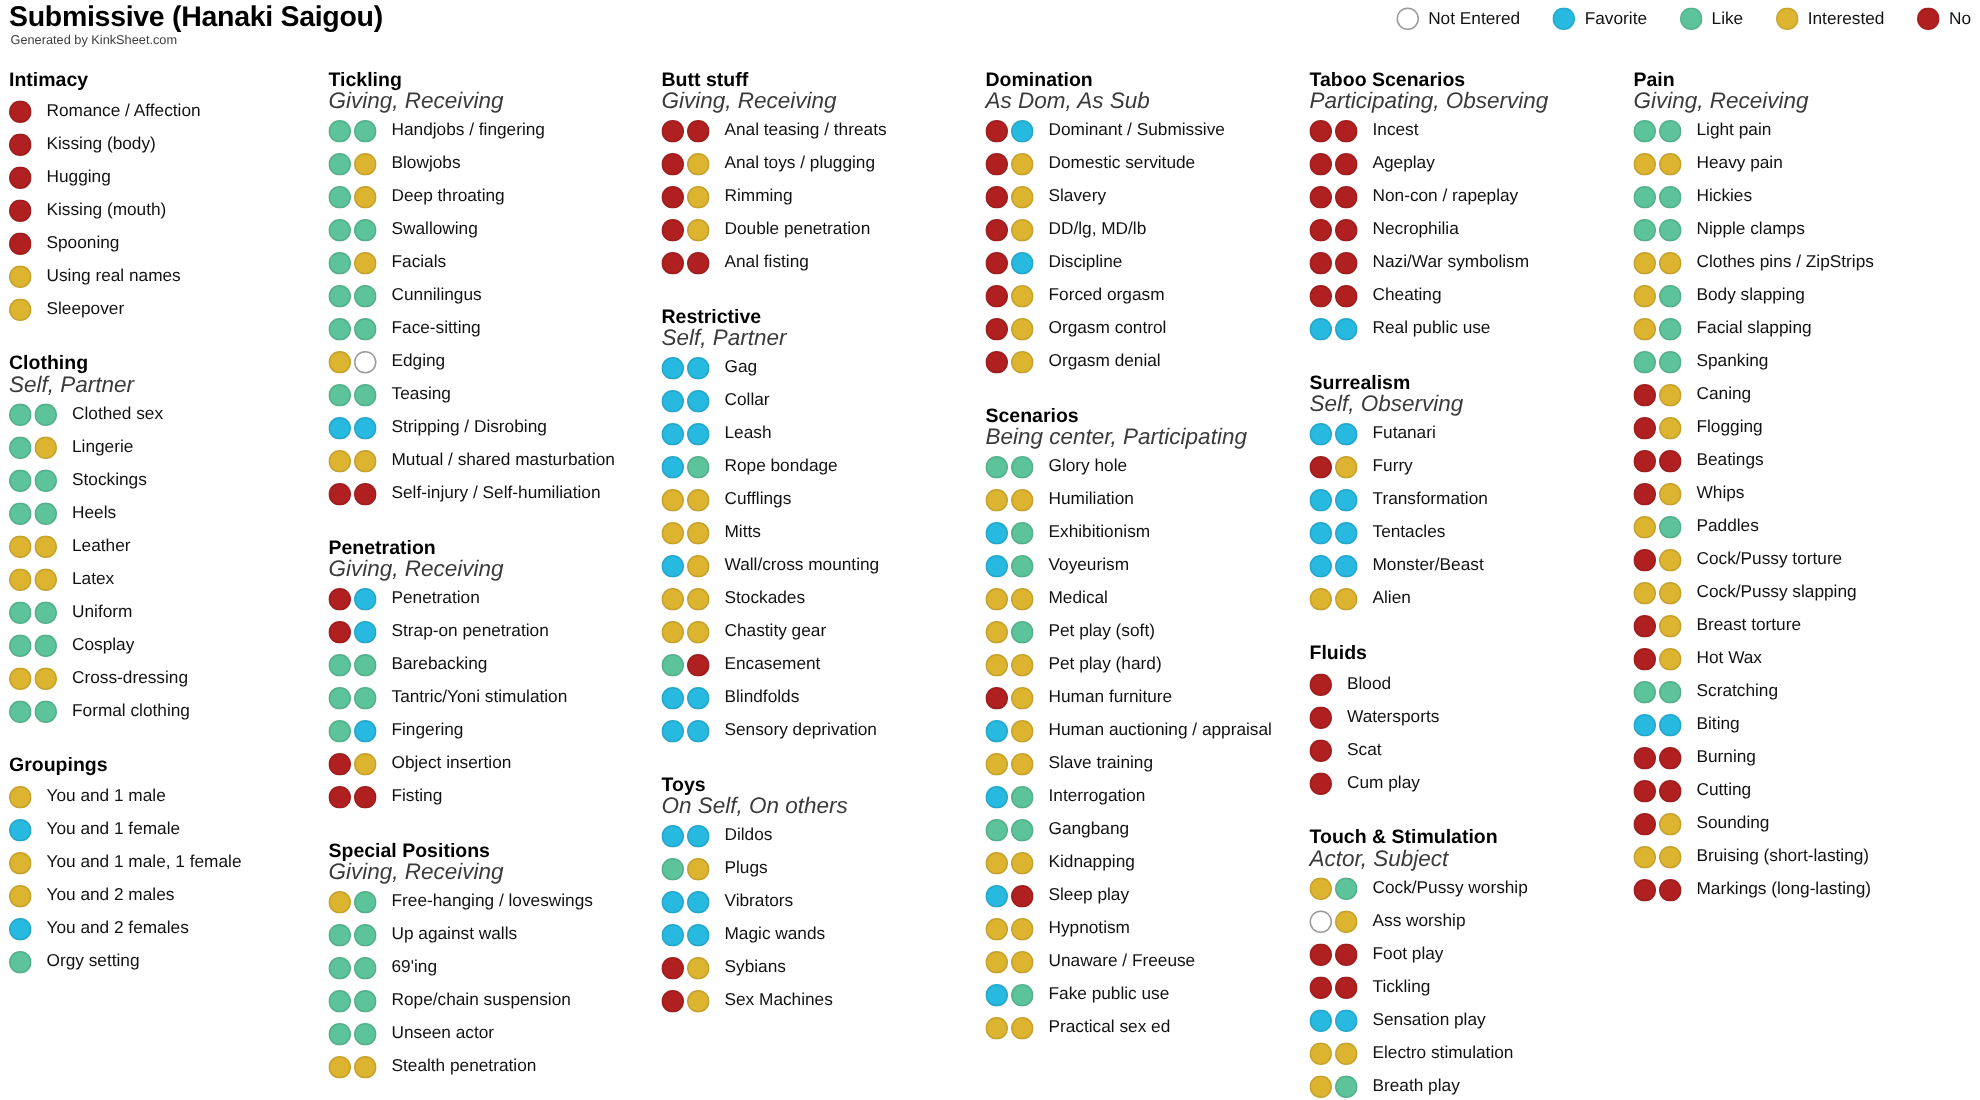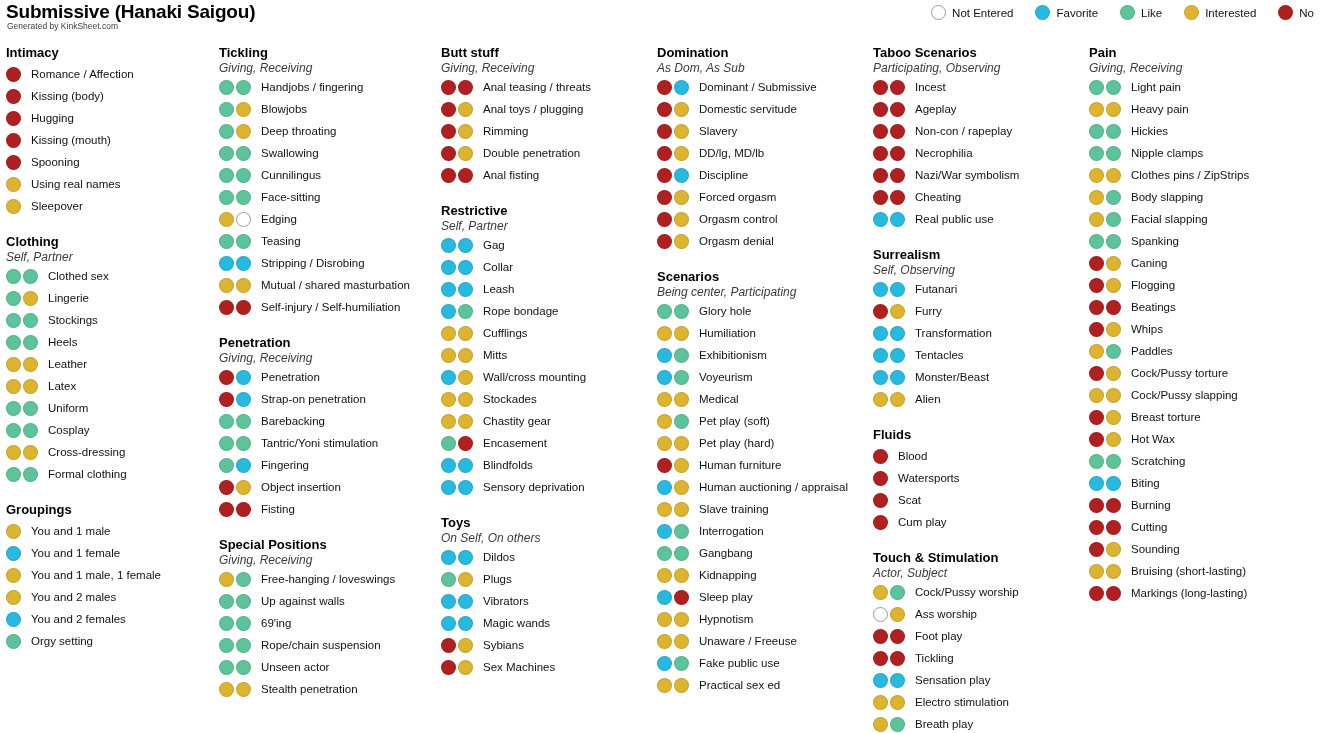--- a/index.html
+++ b/index.html
@@ -93,21 +93,21 @@
   .section { margin-bottom: 8px; }
   .section-title {
     font-size: 13px;
     font-weight: bold;
     color: #000;
     line-height: 18px;
     margin-top: 16px;
     white-space: nowrap;
   }
   .section-sub {
-    font-size: 12px;
+    font-size: 15px;
     font-style: italic;
     color: #3a3a3a;
     line-height: 12px;
     margin-bottom: 2px;
     white-space: nowrap;
   }
   .rows { margin-top: 1px; }
   .row {
     display: flex;
     align-items: center;
@@ -364,20 +364,27 @@
             <div class="row">
               <div class="dots">
                 <span class="dot" style="background: rgb(92, 195, 154); border: 1px solid rgba(0, 0, 0, 0.1);"></span>
                 <span class="dot" style="background: rgb(92, 195, 154); border: 1px solid rgba(0, 0, 0, 0.1);"></span>
               </div>
               <span class="row-label">Swallowing</span>
             </div>
             <div class="row">
               <div class="dots">
                 <span class="dot" style="background: rgb(92, 195, 154); border: 1px solid rgba(0, 0, 0, 0.1);"></span>
+                <span class="dot" style="background: rgb(220, 180, 48); border: 1px solid rgba(0, 0, 0, 0.1);"></span>
+              </div>
+              <span class="row-label">Facials</span>
+            </div>
+            <div class="row">
+              <div class="dots">
+                <span class="dot" style="background: rgb(92, 195, 154); border: 1px solid rgba(0, 0, 0, 0.1);"></span>
                 <span class="dot" style="background: rgb(92, 195, 154); border: 1px solid rgba(0, 0, 0, 0.1);"></span>
               </div>
               <span class="row-label">Cunnilingus</span>
             </div>
             <div class="row">
               <div class="dots">
                 <span class="dot" style="background: rgb(92, 195, 154); border: 1px solid rgba(0, 0, 0, 0.1);"></span>
                 <span class="dot" style="background: rgb(92, 195, 154); border: 1px solid rgba(0, 0, 0, 0.1);"></span>
               </div>
               <span class="row-label">Face-sitting</span>

